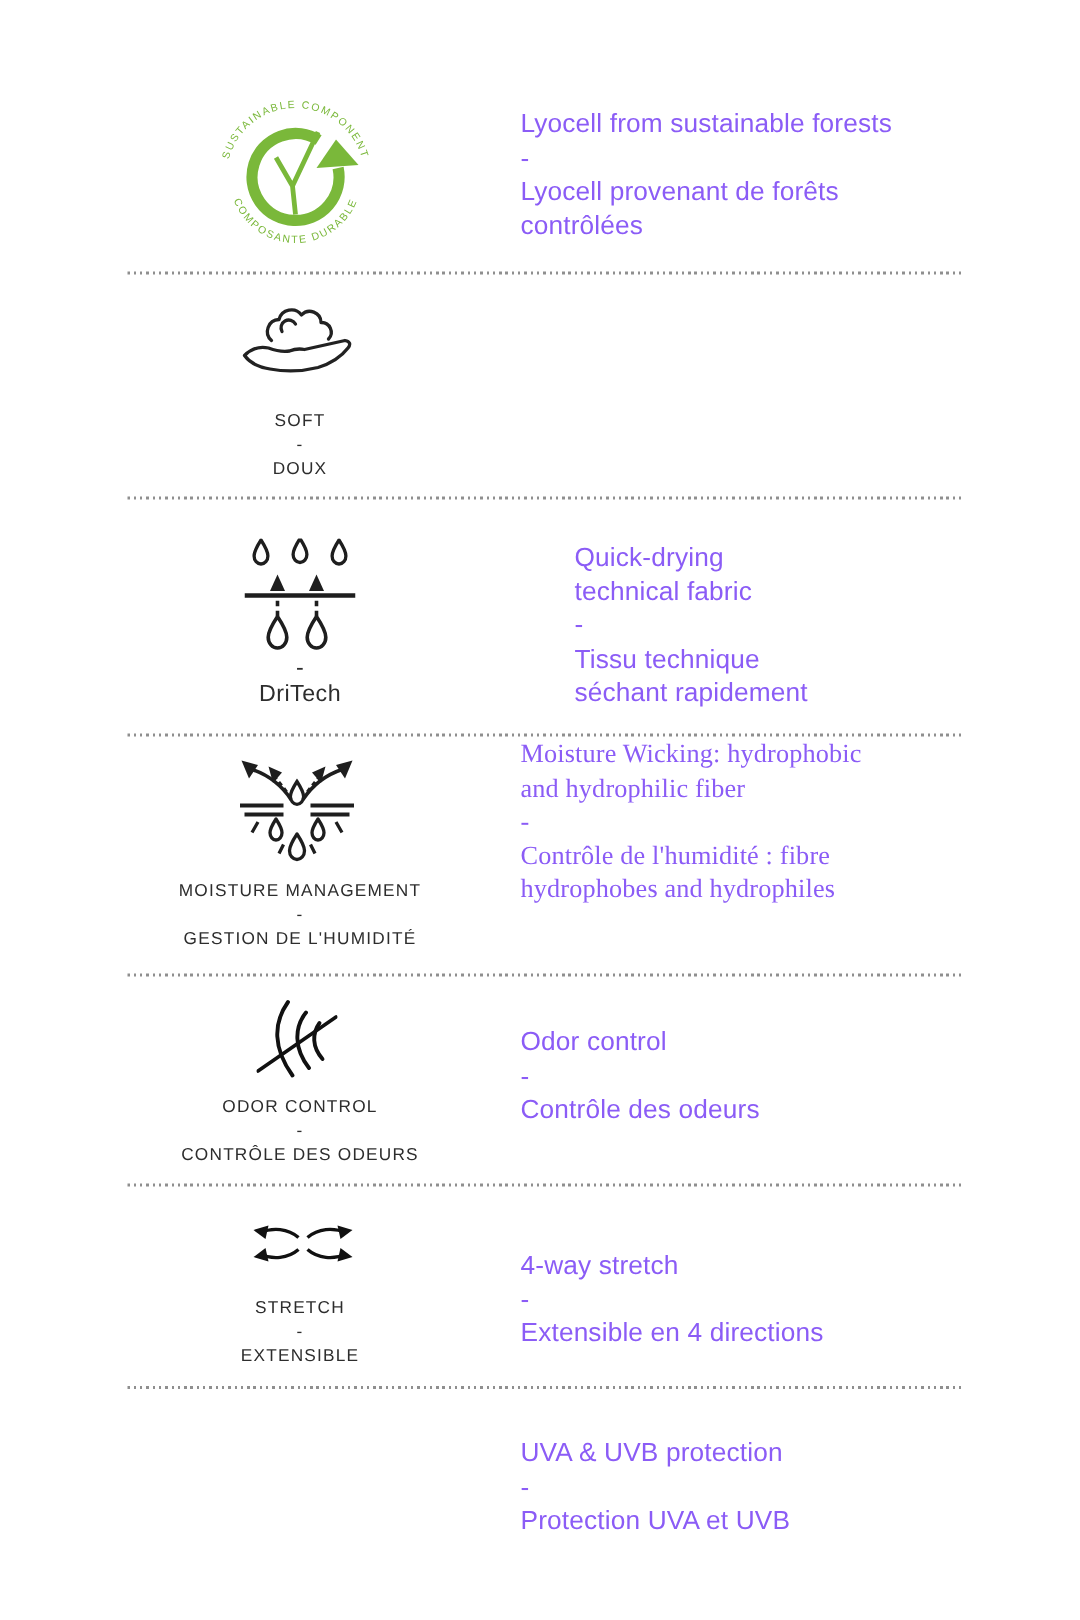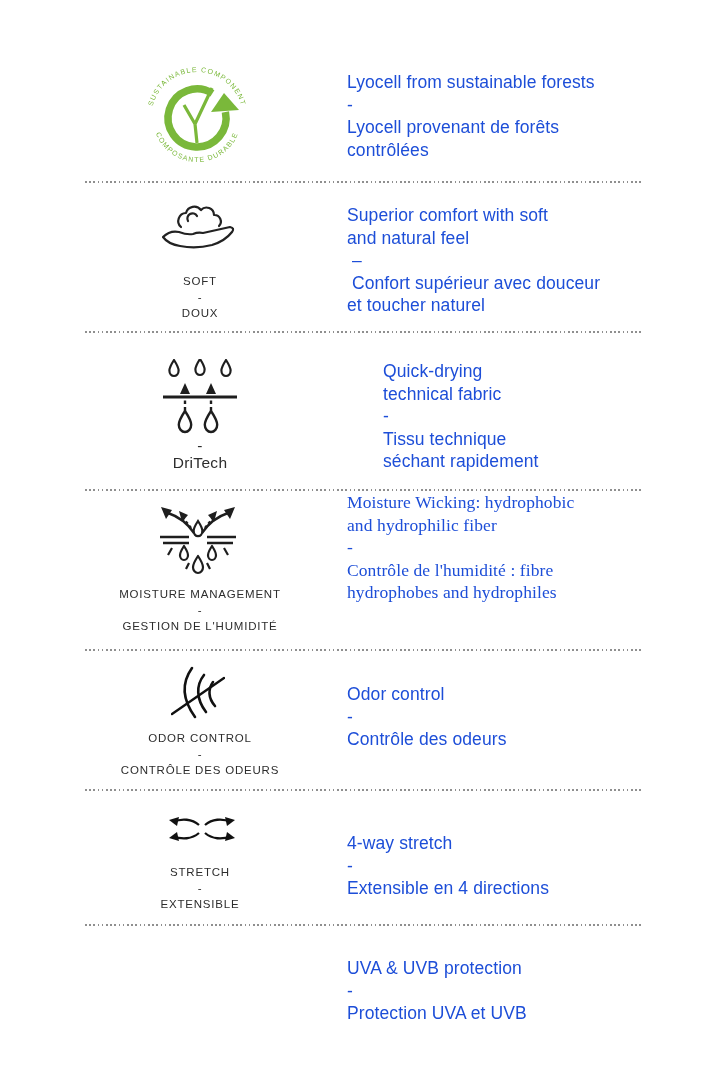--- a/index.html
+++ b/index.html
@@ -1,21 +1,21 @@
 <!DOCTYPE html>
 <html><head>
 <meta charset="utf-8">
 <style>
   html,body{margin:0;padding:0;background:#ffffff;}
   #canvas{position:relative;width:720px;height:1080px;background:#ffffff;overflow:hidden;
           font-family:"Liberation Sans","DejaVu Sans",sans-serif;}
   .sep{position:absolute;left:85px;width:556px;height:1.6px;
        background:repeating-linear-gradient(to right,#8f8f8f 0 1.6px,transparent 1.6px 4.2px);}
   .feature-text{position:absolute;left:347px;width:330px;white-space:pre-wrap;
-       font-size:17.5px;line-height:22.5px;color:#1d4ed8;letter-spacing:0.1px;font-weight:400;}
+       font-size:17.5px;line-height:22.5px;color:#8b5cf6;letter-spacing:0.1px;font-weight:400;}
   .caption{position:absolute;left:85px;width:230px;text-align:center;white-space:pre-wrap;
        font-size:11.5px;line-height:16px;letter-spacing:0.07em;color:#2d2d2d;}
   .caption-large{font-size:15.5px;line-height:17px;letter-spacing:0.02em;color:#2d2d2d;}
   .icon-svg{position:absolute;}
   .arc-label{font-size:7px;letter-spacing:1.2px;font-family:"Liberation Sans","DejaVu Sans",sans-serif;}
   .upf{position:absolute;left:146px;top:964px;display:flex;align-items:center;}
   .upf-text{font-size:48px;line-height:44px;font-weight:400;color:#1c1c1c;
        transform:scaleX(0.84);transform-origin:left center;letter-spacing:-1px;}
   .upf-circle{width:43px;height:43px;border-radius:50%;margin-left:-12px;
        display:flex;align-items:center;justify-content:center;
@@ -50,25 +50,20 @@
   <svg class="icon-svg" style="left:160px;top:203px;" width="78" height="50" viewBox="0 0 78 50">
     <g fill="none" stroke="#222222" stroke-width="2.2" stroke-linecap="round" stroke-linejoin="round">
       <path d="M21 24 A8 8 0 0 1 26 10 A8.5 8.5 0 0 1 41 7 A7.5 7.5 0 0 1 54 12 A6.5 6.5 0 0 1 59 23"></path>
       <path d="M28 18 A5 5 0 1 1 37 13"></path>
       <path d="M3 34 Q10 27 19 29 Q27 32 33 31 Q38 29 43 30 L70 24 Q75 25 72 29 Q65 38 52 42 Q36 46 20 43 Q8 41 3 34 Z"></path>
     </g>
   </svg>
   <div class="caption" style="top:273px;">SOFT
 -
 DOUX</div>
-  <div class="feature-text" style="top:204px;">Superior comfort with soft
-and natural feel
- –
- Confort supérieur avec douceur
-et toucher naturel</div>
   <div class="sep" style="top:331px;"></div>
 
   <svg class="icon-svg" style="left:163px;top:359px;" width="74" height="78" viewBox="0 0 74 78">
     <g fill="none" stroke="#1e1e1e" stroke-width="2.2" stroke-linejoin="round">
       <path d="M11 1 q-4.6 7.2 -4.6 10.6 a4.6 5.4 0 0 0 9.2 0 q0 -3.4 -4.6 -10.6 Z"></path>
       <path d="M37 0 q-4.6 7.2 -4.6 10.6 a4.6 5.4 0 0 0 9.2 0 q0 -3.4 -4.6 -10.6 Z"></path>
       <path d="M63 1 q-4.6 7.2 -4.6 10.6 a4.6 5.4 0 0 0 9.2 0 q0 -3.4 -4.6 -10.6 Z"></path>
     </g>
     <path d="M0 38 H74" stroke="#1e1e1e" stroke-width="3"></path>
     <path d="M22 41.5 V52 M48 41.5 V52" stroke="#1e1e1e" stroke-width="2.4" stroke-dasharray="3.6 3"></path>

